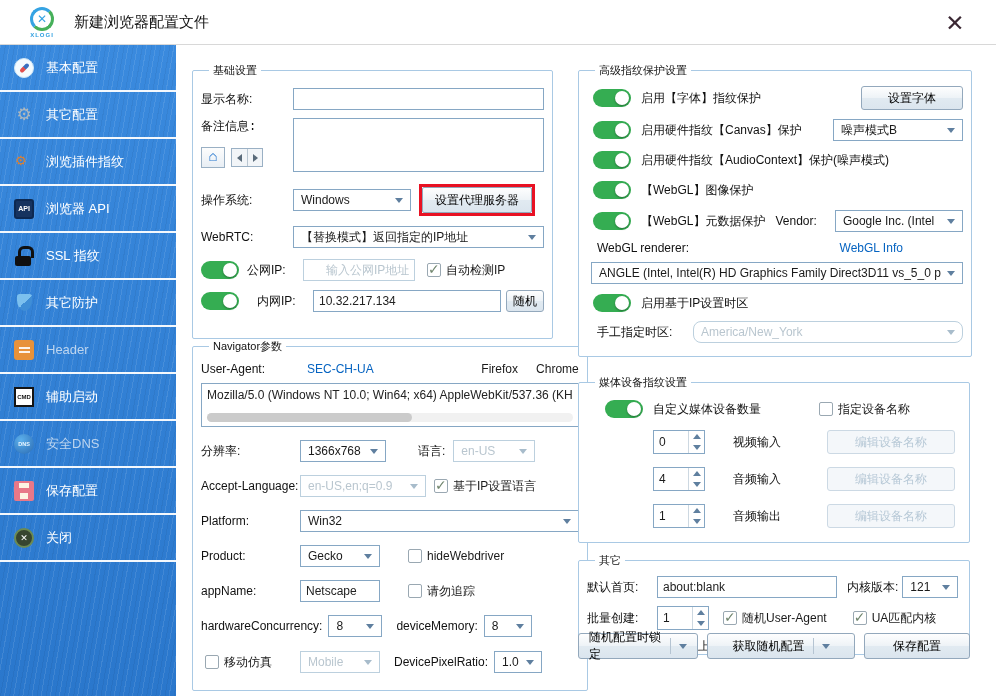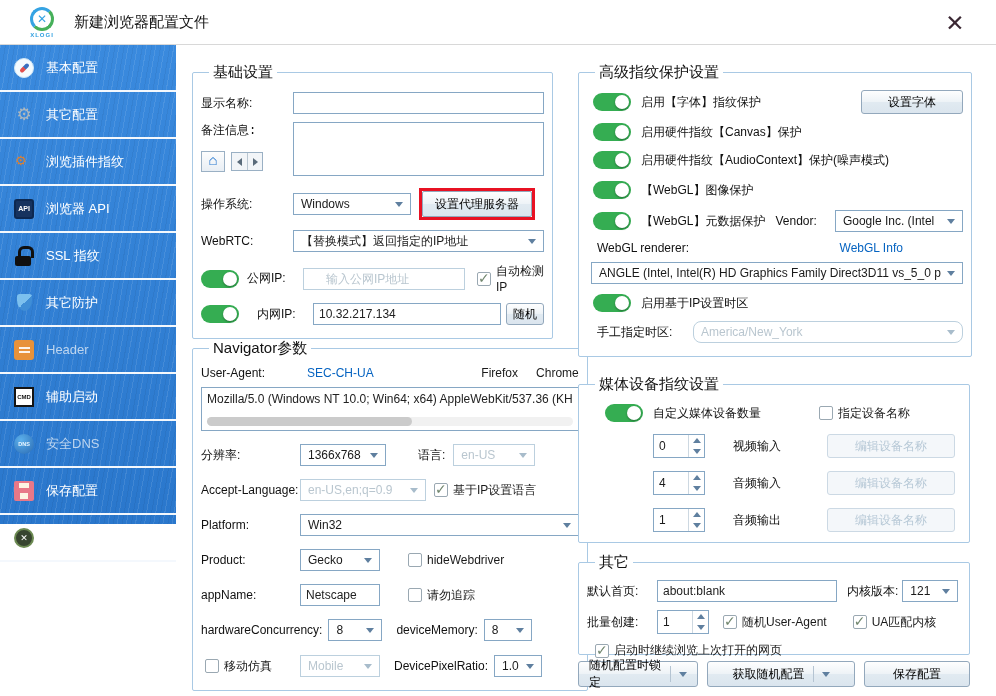--- a/index.html
+++ b/index.html
@@ -8,21 +8,21 @@
 
   
   #titlebar { position:absolute; left:0; top:0; width:996px; height:45px; background:#fff; border-bottom:1px solid #d8d8d8; display:flex; align-items:center; }
   .logo-wrap { margin-left:24px; display:flex; flex-direction:column; align-items:center; width:36px; }
   .logo-circle { width:24px; height:24px; border-radius:50%; border:3px solid #35a3e3; border-right-color:#46b05a; border-bottom-color:#46b05a; display:flex; align-items:center; justify-content:center; color:#35a3e3; font-weight:bold; font-size:12px; }
   .logo-text { font-size:6px; color:#2e9fe0; letter-spacing:1px; margin-top:1px; font-weight:bold; }
   .app-title { margin-left:14px; font-size:15px; color:#111; }
   .close-x { position:absolute; right:26px; top:8px; width:30px; height:30px; display:flex; align-items:center; justify-content:center; font-size:23px; color:#3a2733; cursor:pointer; }
 
   
-  #sidebar { position:absolute; left:0; top:45px; width:176px; height:479px;
+  #sidebar { position:absolute; left:0; top:45px; width:176px; height:651px;
     background:linear-gradient(#3a8ade,#2a77cc);
     background-image:repeating-linear-gradient(100deg, rgba(255,255,255,.10) 0 1px, rgba(255,255,255,0) 1px 5px, rgba(0,0,0,.05) 5px 6px, rgba(255,255,255,0) 6px 9px), linear-gradient(#3a8ade,#2a77cc); }
   #sidebar::after { content:''; position:absolute; right:-4px; top:0; width:2px; height:651px; background:#4a90dc; }
   .side-item { height:47px; border-bottom:2px solid #f4f8fd; display:flex; align-items:center; padding-left:14px; color:#fff; font-size:13px; cursor:pointer; }
   .side-item .icon { width:20px; height:20px; margin-right:12px; flex:none; display:inline-flex; align-items:center; justify-content:center; position:relative; }
   .dim { color:#bdd5ef; }
 
   .compass-icon { background:#f4fbff; border-radius:50%; width:19px; height:19px; border:1px solid #cfe6f6; }
   .compass-icon::before { content:''; width:11px; height:4px; border-radius:2px; background:linear-gradient(90deg,#e05050 50%,#3a70c0 50%); transform:rotate(-45deg); }
   .gear-icon { color:#aeb8be; font-size:17px; }
@@ -37,21 +37,21 @@
   .cmd-icon { background:#fff; border:2px solid #141414; width:20px; height:15px; color:#141414; font-size:6px; font-weight:bold; }
   .dns-icon { width:19px; height:19px; border-radius:50%; background:radial-gradient(circle at 35% 30%,#5cb0ec,#2a6ab2); color:#eaf6ff; font-size:5.5px; font-weight:bold; }
   .save-icon { background:#e87888; border-radius:2px; width:17px; height:17px; }
   .save-icon::before { content:''; position:absolute; top:2px; left:5px; width:10px; height:5px; background:#fdf3e3; }
   .save-icon::after { content:''; position:absolute; bottom:2px; left:6px; width:8px; height:6px; background:#fdf3e3; }
   .close-circle-icon { width:18px; height:18px; border-radius:50%; background:#37452f; border:2px solid #6c8a52; color:#fff; font-size:9px; }
 
   
   #main { position:absolute; left:178px; top:45px; width:818px; height:651px; background:#fff; }
   fieldset { position:absolute; border:1px solid #a9c9e4; border-radius:2px; padding:6px 8px; background:#fff; }
-  legend { font-size:15px; color:#111; padding:0 4px; margin-left:8px; }
+  legend { font-size:11px; color:#111; padding:0 4px; margin-left:8px; }
 
   .row { display:flex; align-items:center; }
   .lab { color:#111; flex:none; }
 
   .tbox, .tarea { border:1px solid #86a7c4; background:#fff; font-family:inherit; font-size:12px; color:#222; padding:0 5px; }
   .tbox { height:22px; }
   input.tbox { outline:none; }
   .tbox::placeholder { color:#b9c6cf; }
   .tbox:disabled { color:#b9c6cf; border-color:#bcd0de; background:#fff; }
 
@@ -196,21 +196,21 @@
     <div class="row" style="margin-top:10px;">
       <span class="lab" style="width:92px;">WebRTC:</span>
       <span class="select" style="flex:1;">
         <span>【替换模式】返回指定的IP地址</span>
           <span class="sel-arrow"></span>
       </span>
     </div>
     <div class="row" style="margin-top:11px;">
       <span class="tog"></span>
       <span class="lab" style="margin-left:8px; width:56px;">公网IP:</span>
-      <input class="tbox" style="width: 162px; padding-left: 22px;" disabled="" placeholder="输入公网IP地址">
+      <input class="tbox" style="width: 112px; padding-left: 22px;" disabled="" placeholder="输入公网IP地址">
       <span class="cb checked" style="margin-left:12px;"></span>
       <span class="cb-label">自动检测IP</span>
     </div>
     <div class="row" style="margin-top:9px;">
       <span class="tog"></span>
       <span class="lab" style="margin-left:18px; width:56px;">内网IP:</span>
       <input class="tbox" style="width: 194px;" value="10.32.217.134">
       <span class="btn" style="margin-left:5px; height:22px; padding:0 6px;">随机</span>
     </div>
   </fieldset>
@@ -302,20 +302,24 @@
   <fieldset style="left:400px; top:18px; width:392px; height:294px;">
     <legend>高级指纹保护设置</legend>
     <div class="row" style="margin-top:2px;">
       <span class="tog" style="margin-left:6px;"></span>
       <span class="lab" style="margin-left:10px;">启用【字体】指纹保护</span>
       <span class="btn" style="margin-left:auto; width:102px;">设置字体</span>
     </div>
     <div class="row" style="margin-top:9px;">
       <span class="tog" style="margin-left:6px;"></span>
       <span class="lab" style="margin-left:10px;">启用硬件指纹【Canvas】保护</span>
+      <span class="select" style="margin-left:auto; width:130px;">
+        <span>噪声模式B</span>
+          <span class="sel-arrow"></span>
+      </span>
     </div>
     <div class="row" style="margin-top:10px;">
       <span class="tog" style="margin-left:6px;"></span>
       <span class="lab" style="margin-left:10px;">启用硬件指纹【AudioContext】保护(噪声模式)</span>
     </div>
     <div class="row" style="margin-top:12px;">
       <span class="tog" style="margin-left:6px;"></span>
       <span class="lab" style="margin-left:10px;">【WebGL】图像保护</span>
     </div>
     <div class="row" style="margin-top:11px;">
@@ -433,21 +437,21 @@
       <span class="cb-label">随机User-Agent</span>
       <span class="cb checked" style="margin-left:26px;"></span>
       <span class="cb-label">UA匹配内核</span>
     </div>
     <div class="row" style="margin-top:8px;text-align:right;">
       <span class="cb checked" style="margin-left:8px;"></span>
       <span class="cb-label">启动时继续浏览上次打开的网页</span>
     </div>
   </fieldset>
 
-  <div class="row" style="position:absolute; left:400px; top:616px; width:392px; justify-content:space-between;">
+  <div class="row" style="position:absolute; left:400px; top:588px; width:392px; justify-content:space-between;">
     <span class="btn" style="height:26px; width:120px;">
       <span>随机配置时锁定</span>
         <span class="split-sep"></span>
         <span class="split-arrow"></span>
     </span>
     <span class="btn" style="height:26px; width:148px;">
       <span>获取随机配置</span>
         <span class="split-sep"></span>
         <span class="split-arrow"></span>
     </span>

